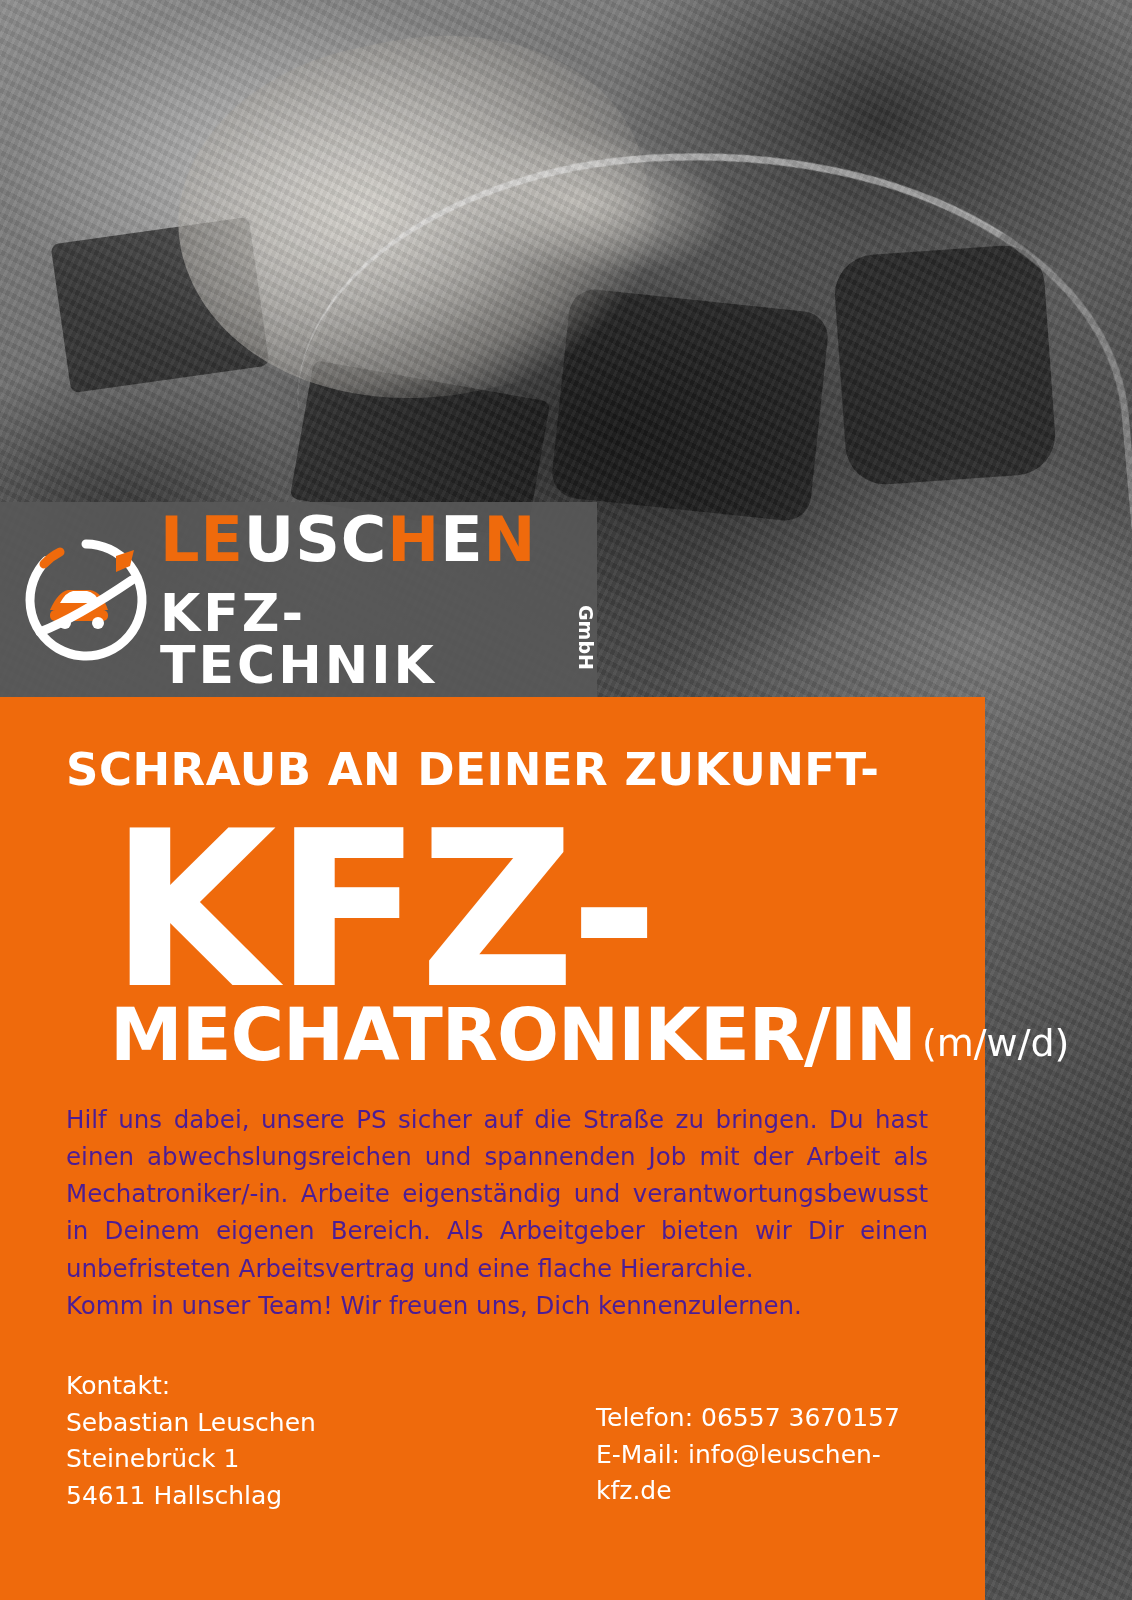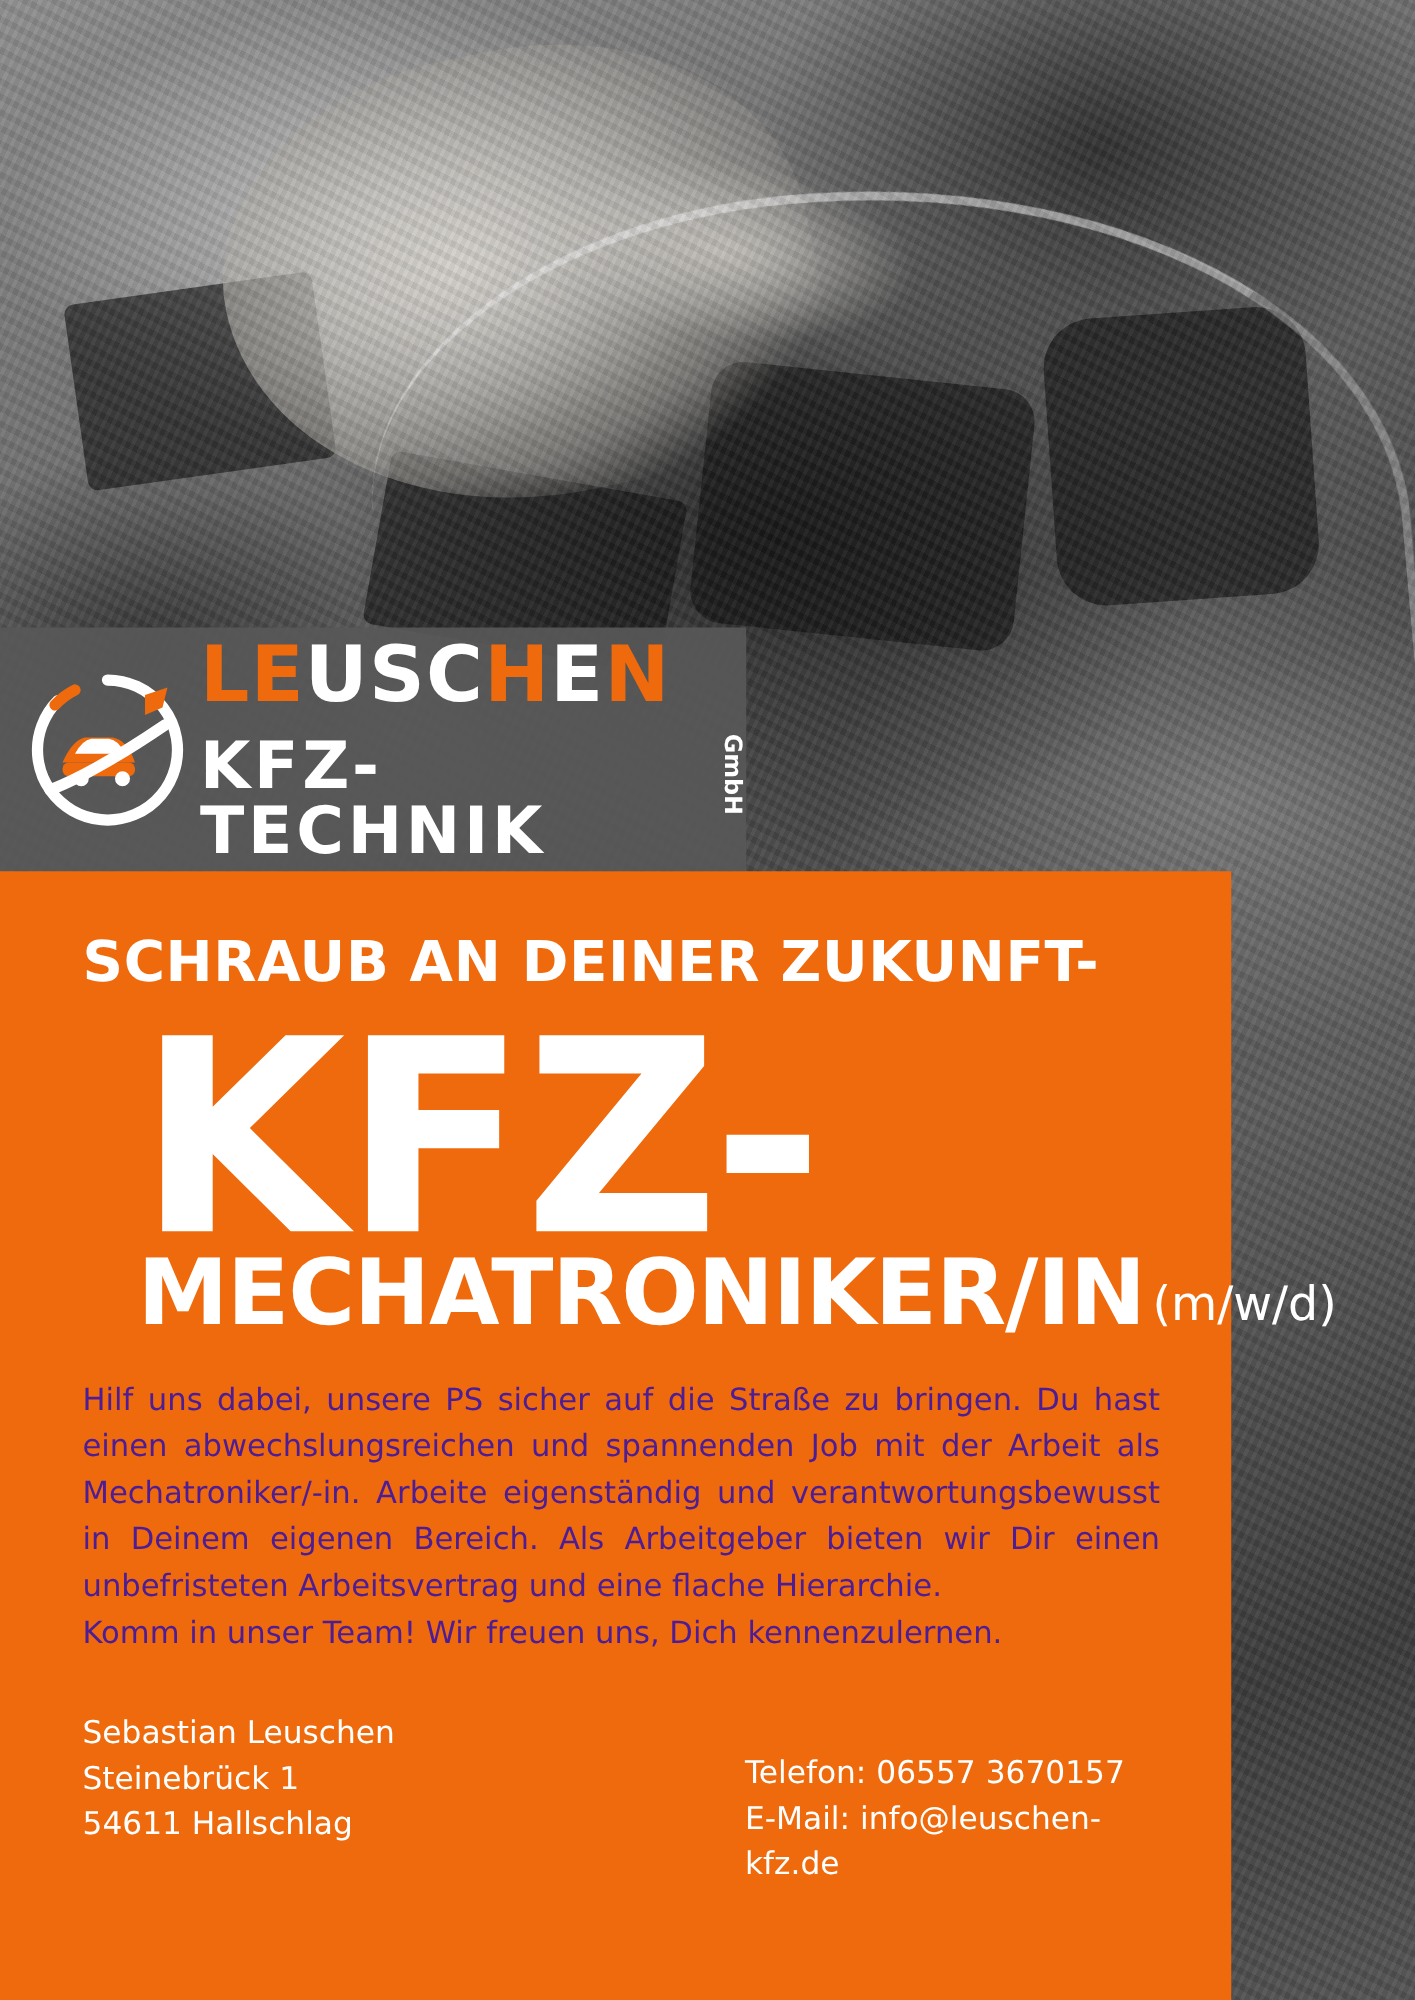--- a/index.html
+++ b/index.html
@@ -100,21 +100,21 @@
     font-size: 62px;
     font-weight: 700;
     letter-spacing: 1px;
     line-height: 1;
     font-family: "DejaVu Sans", sans-serif;
   }
   .logo-top .o { color: #ef6a0c; }
   .logo-top .w { color: #ffffff; }
   .logo-bottom {
     display: flex;
-    align-items: flex-start;
+    align-items: center;
     margin-top: 16px;
   }
   .logo-bottom .kfz {
     color: #ffffff;
     font-size: 52px;
     font-weight: 700;
     letter-spacing: 3px;
     line-height: 1;
   }
   .logo-bottom .gmbh {
@@ -247,20 +247,21 @@
       <span class="mwd">(m/w/d)</span>
     </div>
 
     <div class="body">
       <p>Hilf uns dabei, unsere PS sicher auf die Straße zu bringen. Du hast einen abwechslungsreichen und spannenden Job mit der Arbeit als Mechatroniker/-in. Arbeite eigenständig und verantwortungsbewusst in Deinem eigenen Bereich. Als Arbeitgeber bieten wir Dir einen unbefristeten Arbeitsvertrag und eine flache Hierarchie.</p>
       <p class="nojust">Komm in unser Team! Wir freuen uns, Dich kennenzulernen.</p>
     </div>
 
     <div class="contact">
       <div class="contact-left">
+        <div>Kontakt:</div>
         <div>Sebastian Leuschen</div>
         <div>Steinebrück 1</div>
         <div>54611 Hallschlag</div>
       </div>
       <div class="contact-right">
         <div>Telefon: 06557 3670157</div>
         <div>E-Mail: info@leuschen-kfz.de</div>
       </div>
     </div>
 

